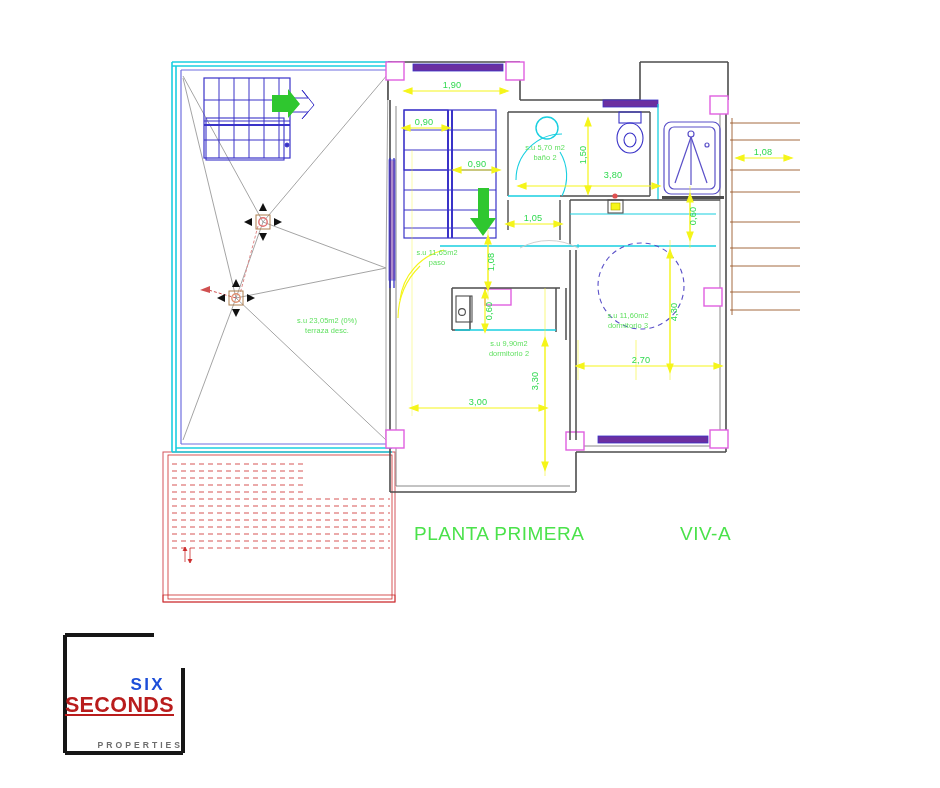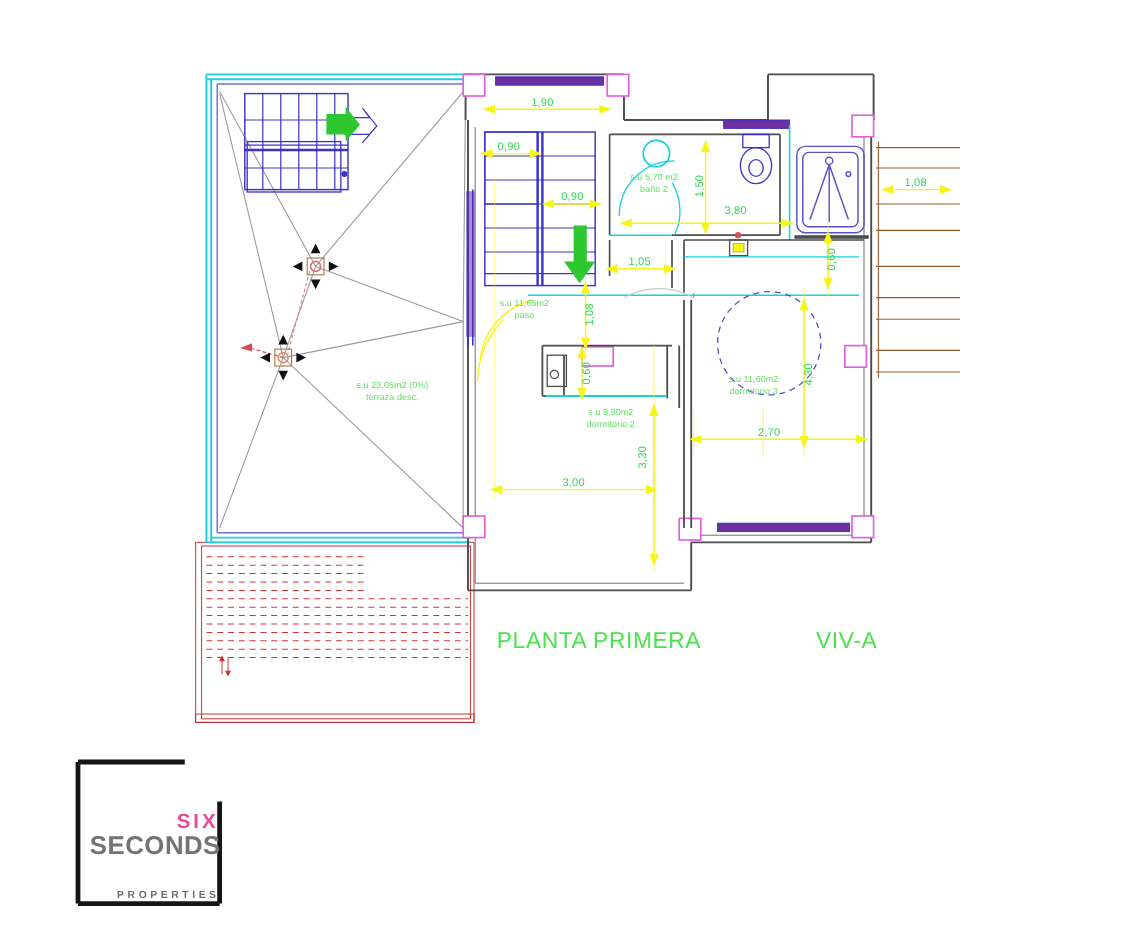--- a/index.html
+++ b/index.html
@@ -65,34 +65,35 @@
     right: 1px;
     top: 44px;
     width: 122px;
     text-align: right;
     line-height: 1;
   }
   .logo-six {
     font-family: "Liberation Sans", sans-serif;
     font-size: 17px;
     font-weight: bold;
-    color: #ec4899;
+    color: #1d4ed8;
     letter-spacing: 2.4px;
     display: block;
-    padding-right: 3px;
+    padding-right: 20px;
   }
   .logo-seconds {
     font-family: "Liberation Sans", sans-serif;
     font-size: 21.5px;
     font-weight: bold;
-    color: #737373;
+    color: #b91c1c;
     letter-spacing: 0.4px;
     display: block;
     margin-top: 2px;
-    padding-right: 1px;
+    padding-right: 11px;
+    text-decoration: underline;
   }
   .logo-properties {
     font-family: "Liberation Sans", sans-serif;
     font-size: 8.6px;
     font-weight: bold;
     color: #6d6d6d;
     letter-spacing: 3.0px;
     display: block;
     margin-top: 24px;
     padding-right: 2px;

